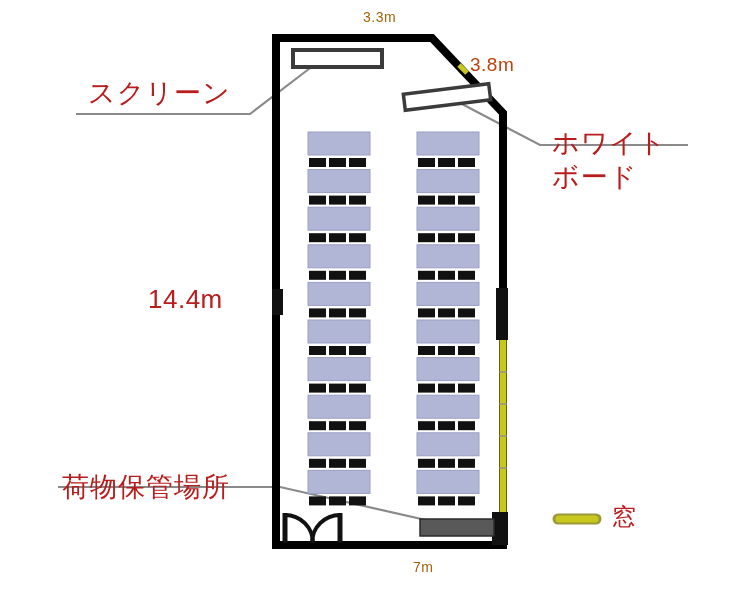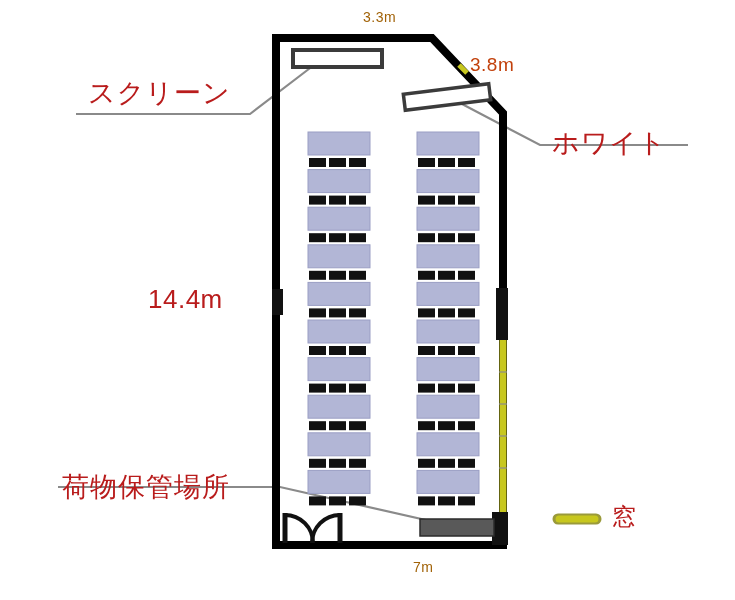--- a/index.html
+++ b/index.html
@@ -244,20 +244,21 @@
   <g id="legend-swatch">
     <line x1="558" y1="519" x2="596" y2="519" stroke="#9a9a3a" stroke-width="11" stroke-linecap="round"></line>
     <line x1="559" y1="519" x2="595" y2="519" stroke="#c7c71e" stroke-width="7" stroke-linecap="round"></line>
   </g>
 </svg>
 
 <div class="lbl lbl-jp" id="screen-label">スクリーン</div>
 
 <div class="lbl lbl-jp-2" id="wb-label">
   <div>ホワイト</div>
+  <div>ボード</div>
 </div>
 
 <div class="lbl lbl-jp" id="storage-label">荷物保管場所</div>
 
 <div class="lbl lbl-dim-lg" id="dim-left">14.4m</div>
 
 <div class="lbl lbl-dim-md" id="dim-top">3.3m</div>
 
 <div class="lbl lbl-dim-sm" id="dim-diag">3.8m</div>
 

